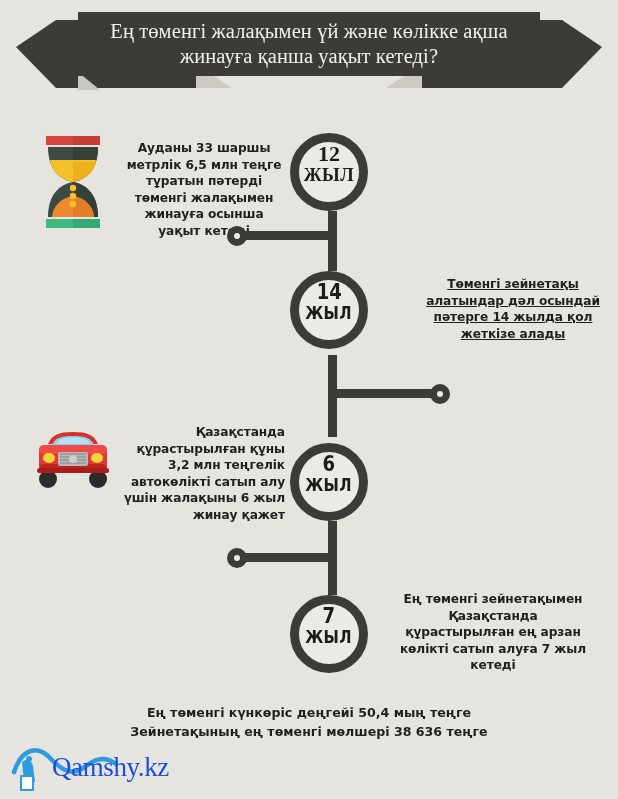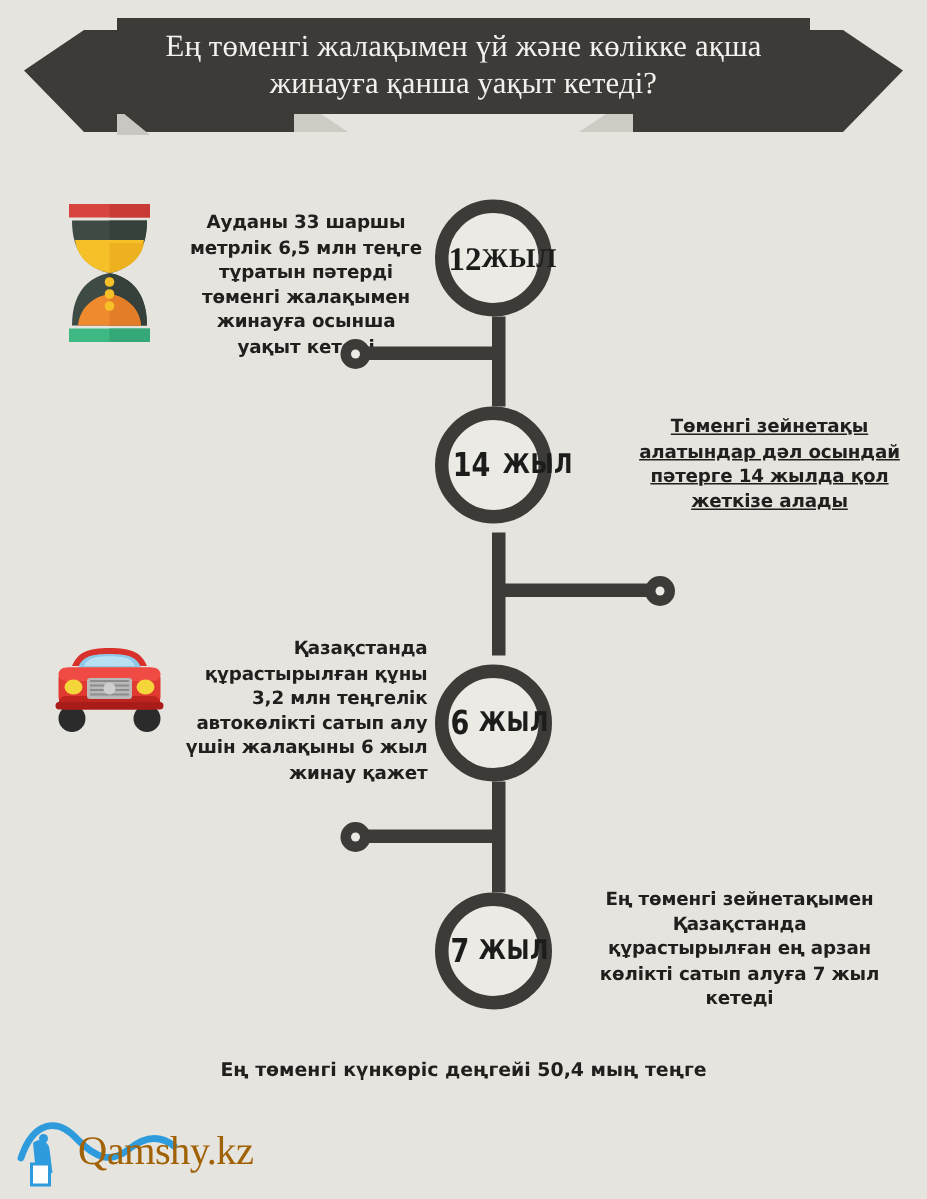--- a/index.html
+++ b/index.html
@@ -45,21 +45,21 @@
   }
 
   
   .node {
     position: absolute;
     width: 78px; height: 78px;
     border-radius: 50%;
     background: #eceae5;
     border: 9px solid #3c3b38;
     display: flex;
-    flex-direction: row;
+    flex-direction: column;
     align-items: center;
     justify-content: flex-start;
     color: #1c1c1a;
     z-index: 4;
   }
   .node .num {
     font-size: 22px;
     font-weight: bold;
     line-height: 23px;
   }
@@ -132,21 +132,21 @@
   .logo {
     position: absolute;
     left: 8px; top: 738px;
     width: 140px; height: 56px;
   }
   .logo-text {
     position: absolute;
     left: 44px; top: 14px;
     font-family: "Liberation Serif", serif;
     font-size: 27px;
-    color: #a16207;
+    color: #1d4ed8;
     letter-spacing: -0.4px;
   }
 
   .icon-svg { position: absolute; }
 </style>
 </head>
 <body>
 
 <div class="header-wrap">
   <svg class="ribbon-svg" width="618" height="100" viewBox="0 0 618 100">
@@ -240,20 +240,21 @@
   <ellipse cx="65" cy="30" rx="6" ry="5" fill="#f5d63a"></ellipse>
   <rect x="5" y="40" width="72" height="5" rx="2.5" fill="#a81d19"></rect>
 </svg>
 
 <div class="tblock" style="left:123px; top:424px; width:162px;text-align:right;">Қазақстанда құрастырылған құны 3,2 млн теңгелік автокөлікті сатып алу үшін жалақыны 6 жыл жинау қажет</div>
 
 <div class="tblock" style="left:398px; top:591px; width:190px;">Ең төменгі зейнетақымен Қазақстанда құрастырылған ең арзан көлікті сатып алуға 7 жыл кетеді</div>
 
 <div class="footer-block">
   <div>Ең төменгі күнкөріс деңгейі 50,4 мың теңге</div>
+  <div>Зейнетақының ең төменгі мөлшері 38 636 теңге</div>
 </div>
 
 <div class="logo">
   <svg width="140" height="56" viewBox="0 0 140 56">
     <path d="M6 34 C14 10 30 6 44 22 C56 34 66 38 78 28 C88 20 98 18 108 26" stroke="#2e9bdd" stroke-width="4.5" fill="none" stroke-linecap="round"></path>
     <path d="M14 24 C18 20 24 22 25 28 L27 44 L16 44 Z" fill="#2e9bdd"></path>
     <rect x="13" y="38" width="12" height="14" fill="#ffffff" stroke="#2e9bdd" stroke-width="2"></rect>
     <circle cx="21" cy="21" r="3" fill="#2e9bdd"></circle>
   </svg>
   <div class="logo-text">Qamshy.kz</div>

